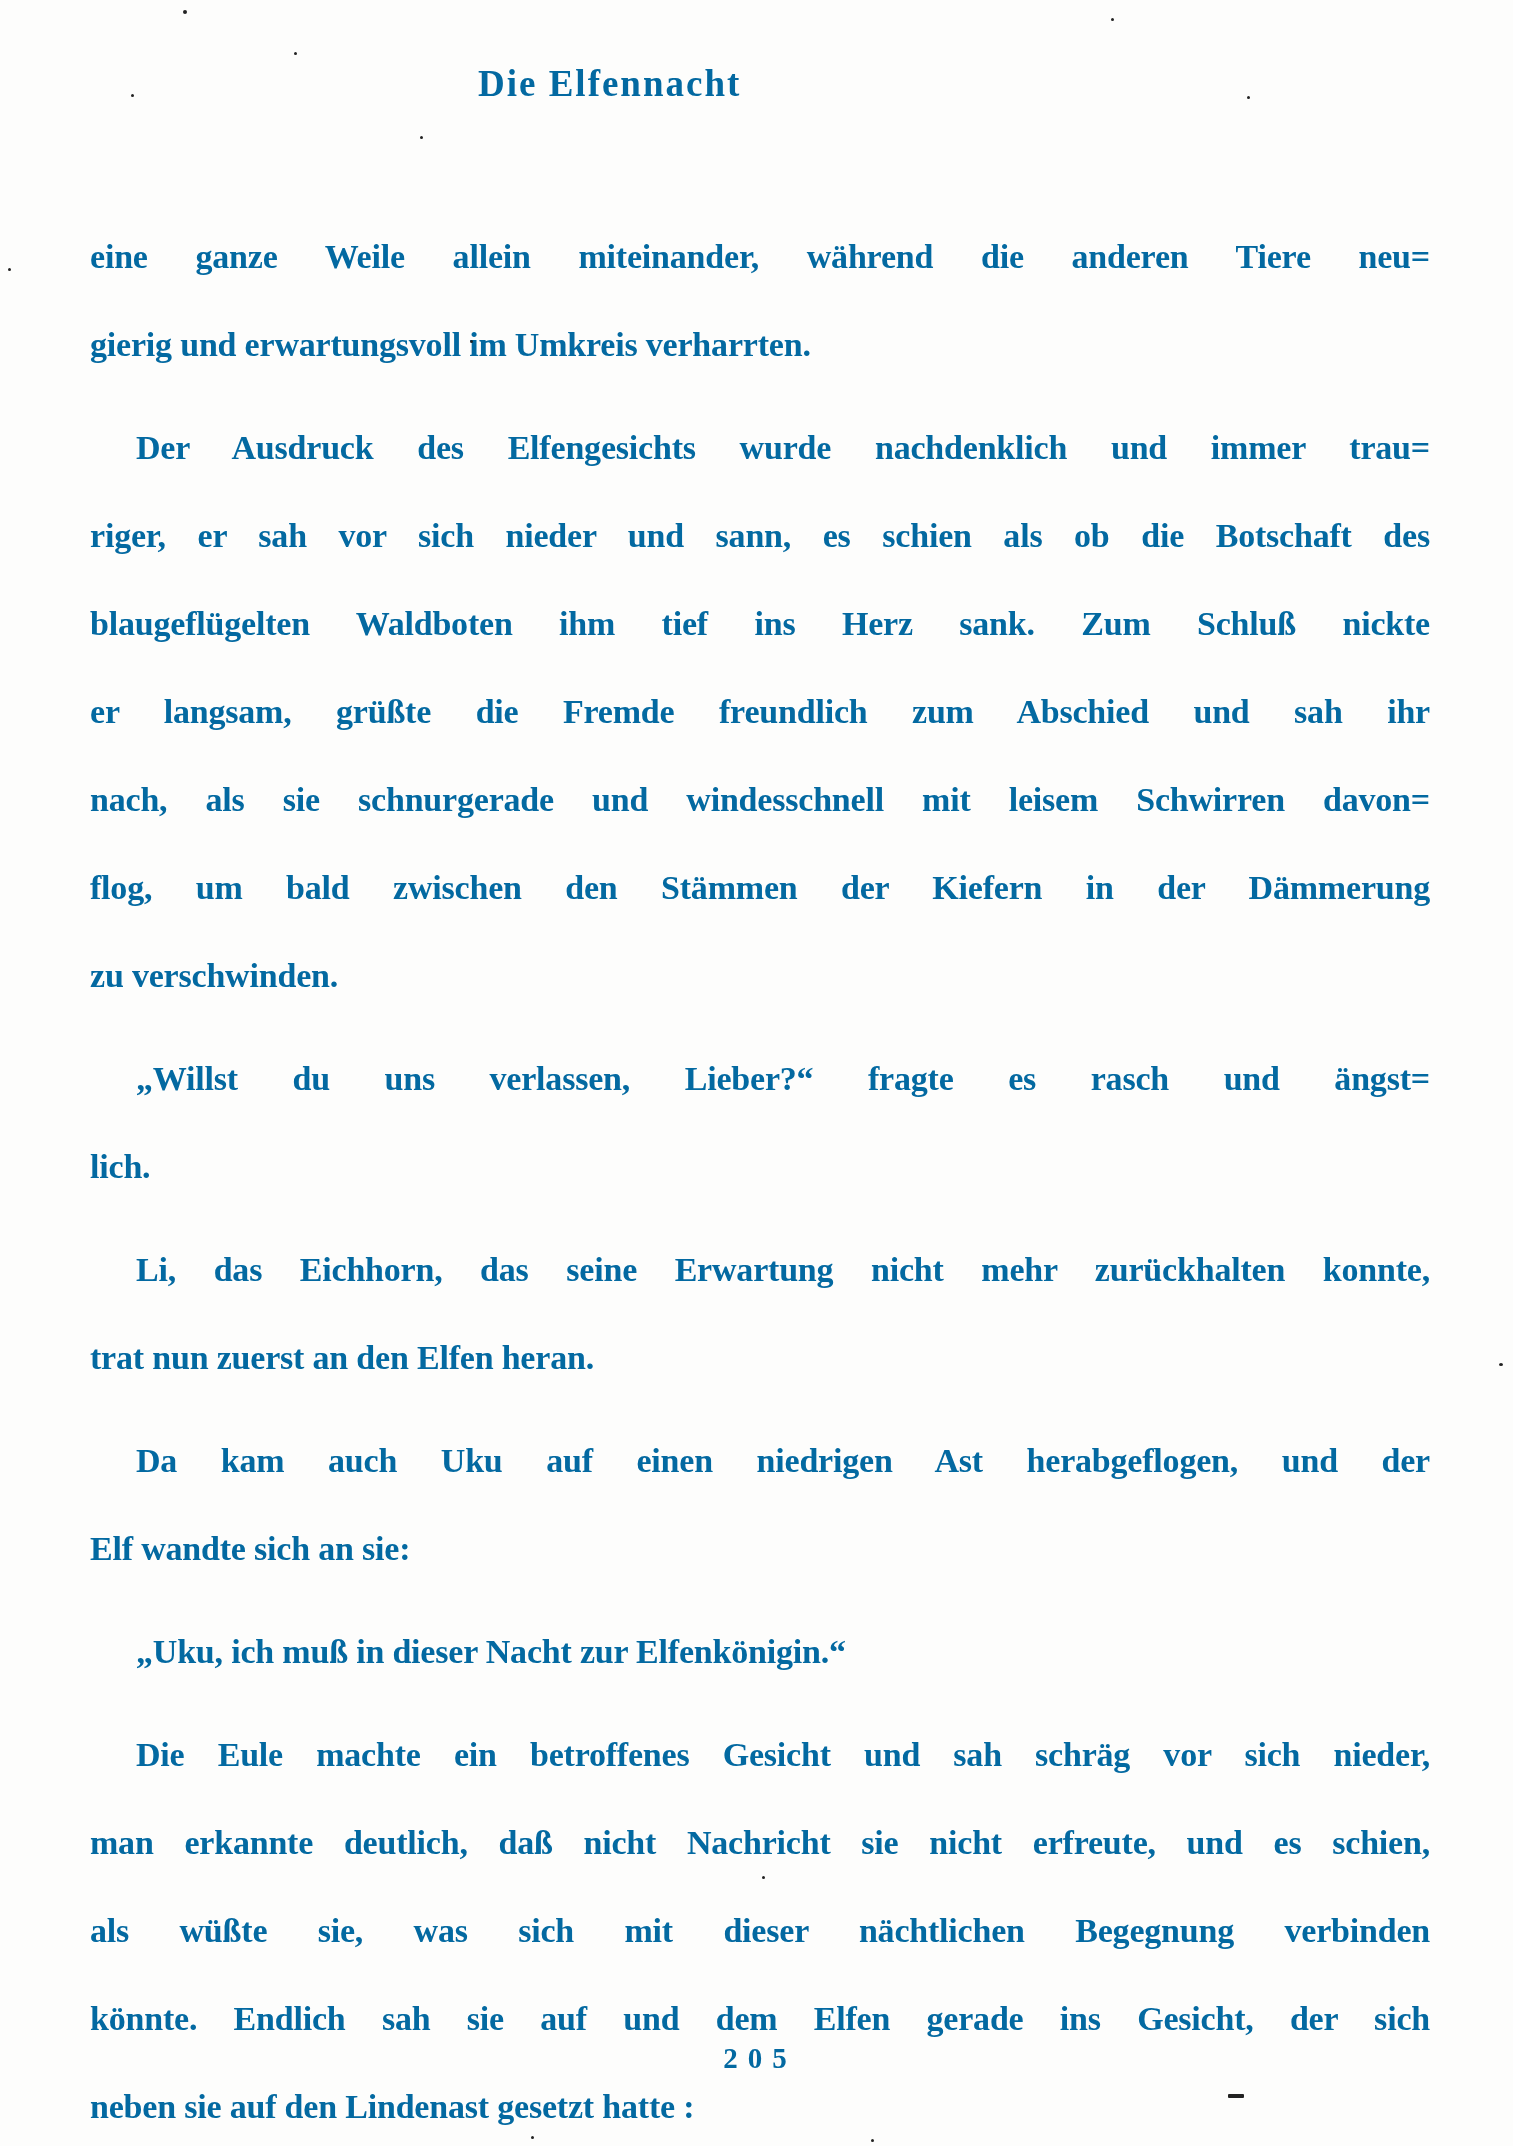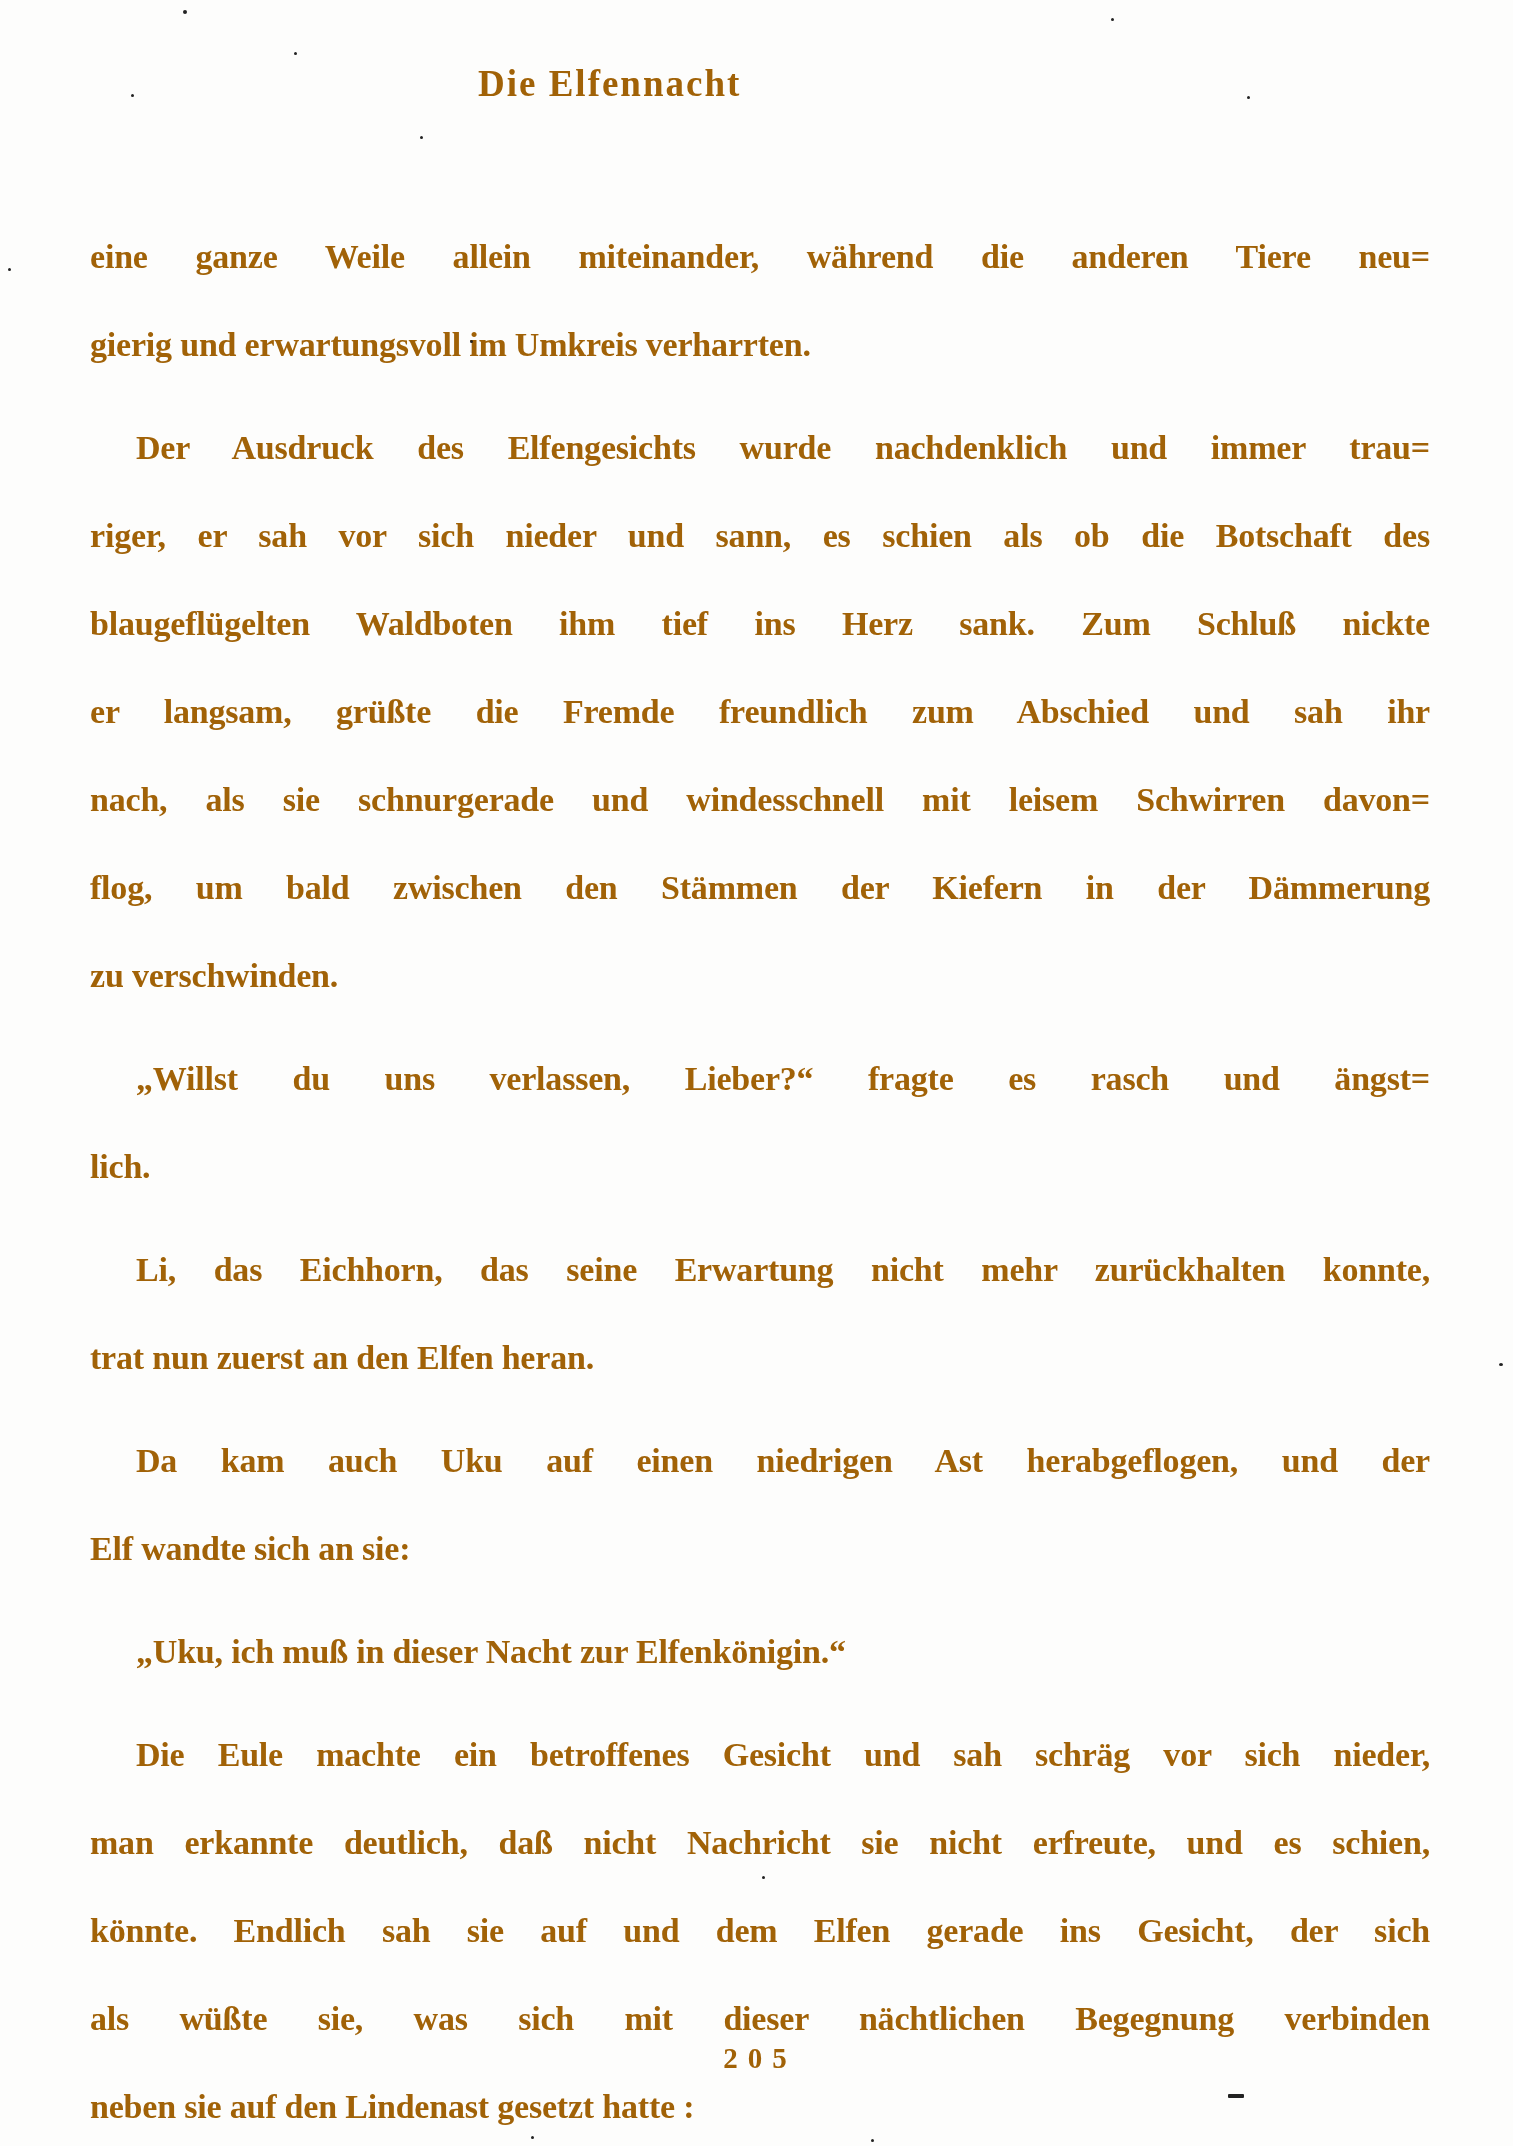--- a/index.html
+++ b/index.html
@@ -7,21 +7,21 @@
     padding: 0;
     background: #e8e8e8;
   }
   .page {
     position: relative;
     width: 1513px;
     height: 2146px;
     background: #fdfdfc;
     overflow: hidden;
     font-family: "Liberation Serif", "DejaVu Serif", serif;
-    color: #a16207;
+    color: #0369a1;
   }
   .running-title {
     position: absolute;
     top: 62px;
     left: 478px;
     font-size: 37px;
     font-weight: bold;
     letter-spacing: 2px;
     white-space: nowrap;
   }
@@ -107,22 +107,22 @@
       <div class="paragraph">
         <div class="line indented">Da kam auch Uku auf einen niedrigen Ast herabgeflogen, und der</div>
         <div class="line no-justify">Elf wandte sich an sie:</div>
       </div>
       <div class="paragraph">
         <div class="line no-justify indented">„Uku, ich muß in dieser Nacht zur Elfenkönigin.“</div>
       </div>
       <div class="paragraph">
         <div class="line indented">Die Eule machte ein betroffenes Gesicht und sah schräg vor sich nieder,</div>
         <div class="line">man erkannte deutlich, daß nicht Nachricht sie nicht erfreute, und es schien,</div>
+        <div class="line">als wüßte sie, was sich mit dieser nächtlichen Begegnung verbinden</div>
         <div class="line">könnte. Endlich sah sie auf und dem Elfen gerade ins Gesicht, der sich</div>
-        <div class="line">als wüßte sie, was sich mit dieser nächtlichen Begegnung verbinden</div>
         <div class="line no-justify">neben sie auf den Lindenast gesetzt hatte :</div>
       </div>
     </div>
 
   <div class="page-number">205</div>
 
   <div class="speck" style="left:183px;top:10px;width:4px;height:4px;"></div>
   <div class="speck" style="left:294px;top:52px;width:3px;height:3px;"></div>
   <div class="speck" style="left:131px;top:94px;width:3px;height:3px;"></div>
   <div class="speck" style="left:420px;top:136px;width:3px;height:3px;"></div>

